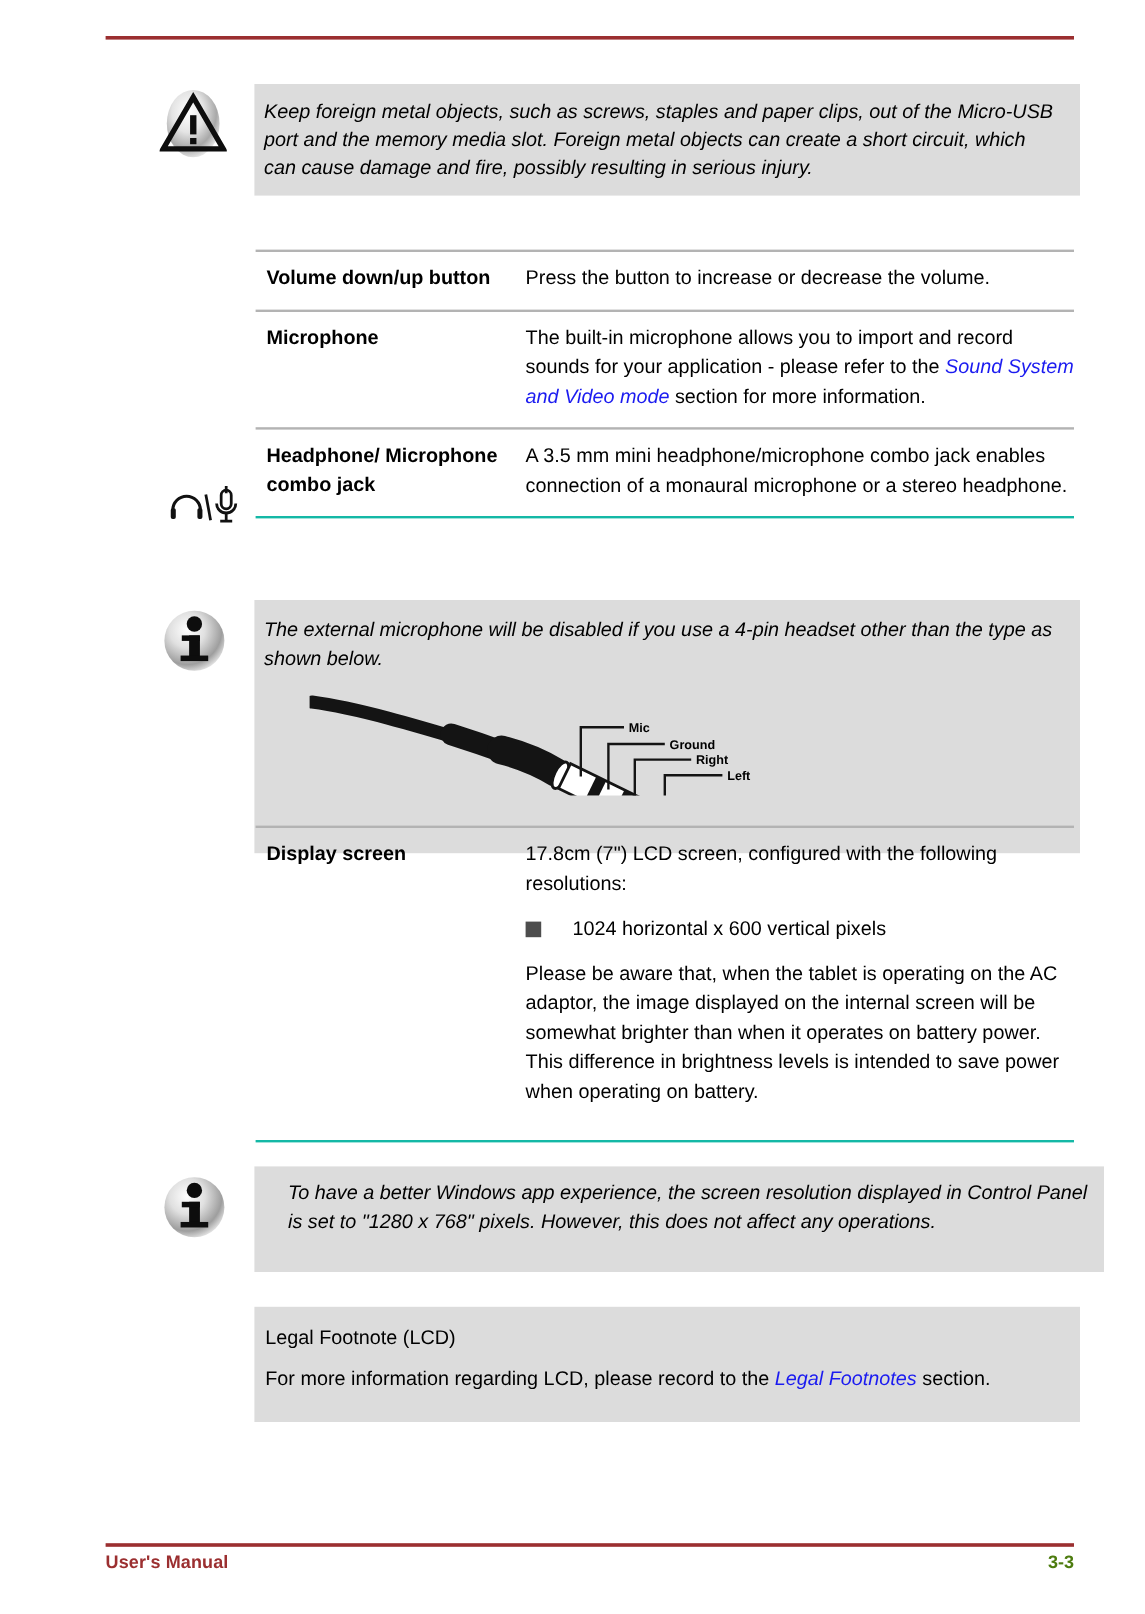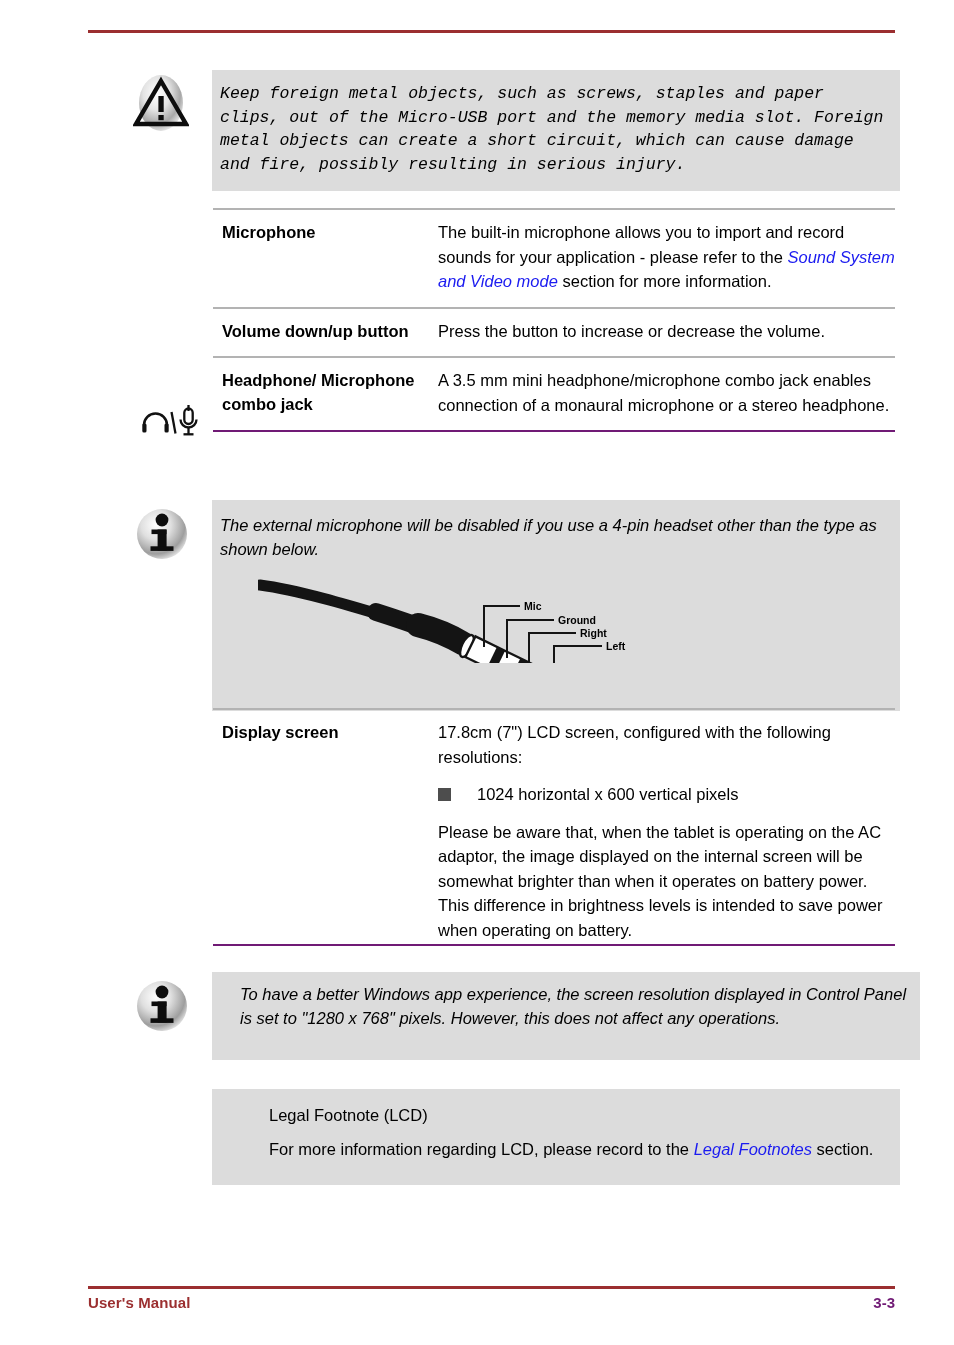--- a/index.html
+++ b/index.html
@@ -45,21 +45,21 @@
     font-weight: bold;
     color: #9b2f30;
     letter-spacing: .1px;
   }
   .footer-right {
     position: absolute;
     right: 59px;
     top: 1294px;
     font-size: 15px;
     font-weight: bold;
-    color: #701a75;
+    color: #4d7c0f;
   }
 
   
   .callout {
     position: absolute;
     background: #dcdcdc;
   }
   .callout-text {
     font-style: italic;
     font-size: 16.5px;
@@ -85,21 +85,21 @@
   .table {
     position: absolute;
     left: 213px;
     width: 682px;
   }
   .trow {
     display: flex;
     border-top: 2px solid #b3b3b3;
     padding: 10px 0 13px 0;
   }
-  .trow.last { border-bottom: 2px solid #701a75; }
+  .trow.last { border-bottom: 2px solid #14b8a6; }
   .tcell-label {
     width: 225px;
     flex: 0 0 225px;
     padding-left: 9px;
     box-sizing: border-box;
     font-weight: bold;
     font-size: 16.5px;
     line-height: 24px;
   }
   .tcell-body {
@@ -141,21 +141,21 @@
     font-size: 0;
   }
 
   
   .legal-box {
     position: absolute;
     background: #dcdcdc;
     font-size: 16.5px;
     line-height: 25px;
   }
-  .legal-inner { padding: 14px 16px 20px 9px; margin-left: 48px; }
+  .legal-inner { padding: 14px 16px 20px 9px; }
   .legal-inner p { margin: 0; }
   .legal-inner p + p { margin-top: 9px; }
 
   
   .jack-figure {
     position: absolute;
   }
   .jack-label {
     font-size: 10.5px;
     font-weight: bold;
@@ -179,41 +179,41 @@
           <stop offset="100%" stop-color="#f2f2f2"></stop>
         </radialGradient>
       </defs>
       <ellipse cx="28" cy="29" rx="22" ry="28" fill="url(#gwarn)"></ellipse>
       <path d="M28 7 L53 50 L3 50 Z" fill="none" stroke="#0d0d0d" stroke-width="4.4" stroke-linejoin="miter"></path>
       <rect x="25.4" y="22" width="5.3" height="16" fill="#0d0d0d"></rect>
       <rect x="25.4" y="41" width="5.3" height="5.2" fill="#0d0d0d"></rect>
     </svg>
   </div>
 
-  <div class="callout" style="left:212px; top:70px; width:688px; height:121px;font-family:Liberation Mono, monospace;">
+  <div class="callout" style="left:212px; top:70px; width:688px; height:93px;">
     <div class="callout-inner">
       <div class="callout-text">Keep foreign metal objects, such as screws, staples and paper clips, out of the Micro-USB port and the memory media slot. Foreign metal objects can create a short circuit, which can cause damage and fire, possibly resulting in serious injury.</div>
     </div>
   </div>
 
   <div class="table" style="top:208px;">
+
+    <div class="trow">
+      <div class="tcell-label">Volume down/up button</div>
+      <div class="tcell-body">
+        <p>Press the button to increase or decrease the volume.</p>
+      </div>
+    </div>
 
     <div class="trow">
       <div class="tcell-label">Microphone</div>
       <div class="tcell-body">
         <p>
           <span>The built-in microphone allows you to import and record sounds for your application - please refer to the </span><span class="doclink">Sound System and Video mode</span><span> section for more information.</span>
         </p>
-      </div>
-    </div>
-
-    <div class="trow">
-      <div class="tcell-label">Volume down/up button</div>
-      <div class="tcell-body">
-        <p>Press the button to increase or decrease the volume.</p>
       </div>
     </div>
 
     <div class="trow last">
       <div class="tcell-label">Headphone/ Microphone combo jack</div>
       <div class="tcell-body">
         <p>A 3.5 mm mini headphone/microphone combo jack enables connection of a monaural microphone or a stereo headphone.</p>
       </div>
     </div>
   </div>
@@ -282,21 +282,21 @@
       <path d="M296 115 L296 83 L344 83" stroke="#141414" stroke-width="2" fill="none"></path>
 
       <text class="jack-label" x="266" y="47">Mic</text>
       <text class="jack-label" x="300" y="61">Ground</text>
       <text class="jack-label" x="322" y="74">Right</text>
       <text class="jack-label" x="348" y="87">Left</text>
     </svg>
   </div>
 
   <div class="table" style="top:688px;">
-    <div class="trow last" style="padding-bottom:2px;margin-top:20px;">
+    <div class="trow last" style="padding-bottom:28px;">
       <div class="tcell-label">Display screen</div>
       <div class="tcell-body">
         <p>17.8cm (7") LCD screen, configured with the following resolutions:</p>
         <div class="bullet-row">
           <span class="bullet-mark"></span>
           <span class="bullet-text">1024 horizontal x 600 vertical pixels</span>
         </div>
         <p>Please be aware that, when the tablet is operating on the AC adaptor, the image displayed on the internal screen will be somewhat brighter than when it operates on battery power. This difference in brightness levels is intended to save power when operating on battery.</p>
       </div>
     </div>

